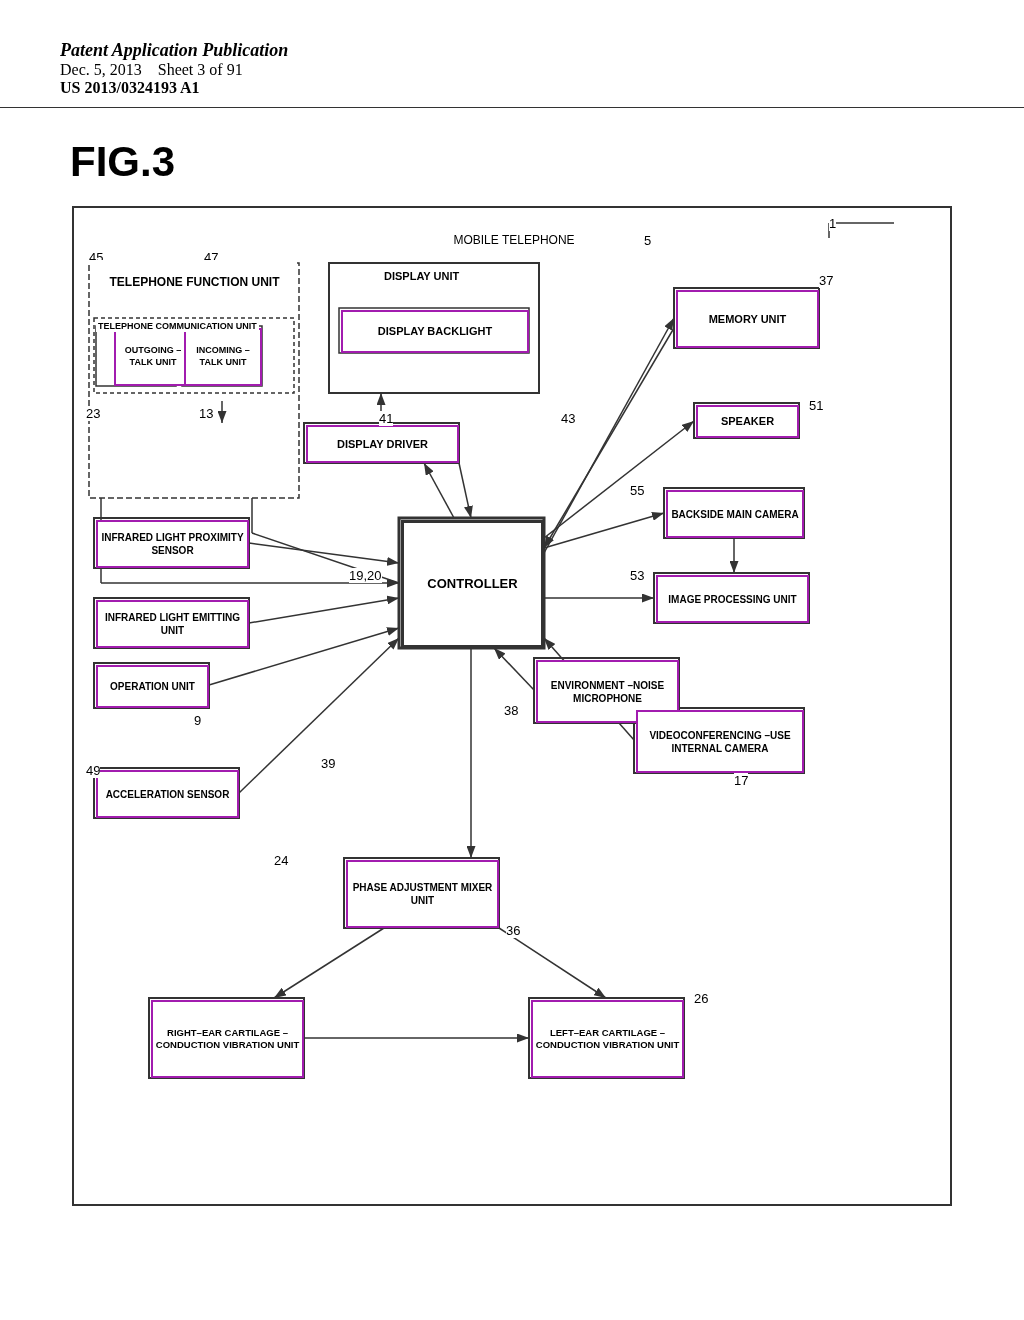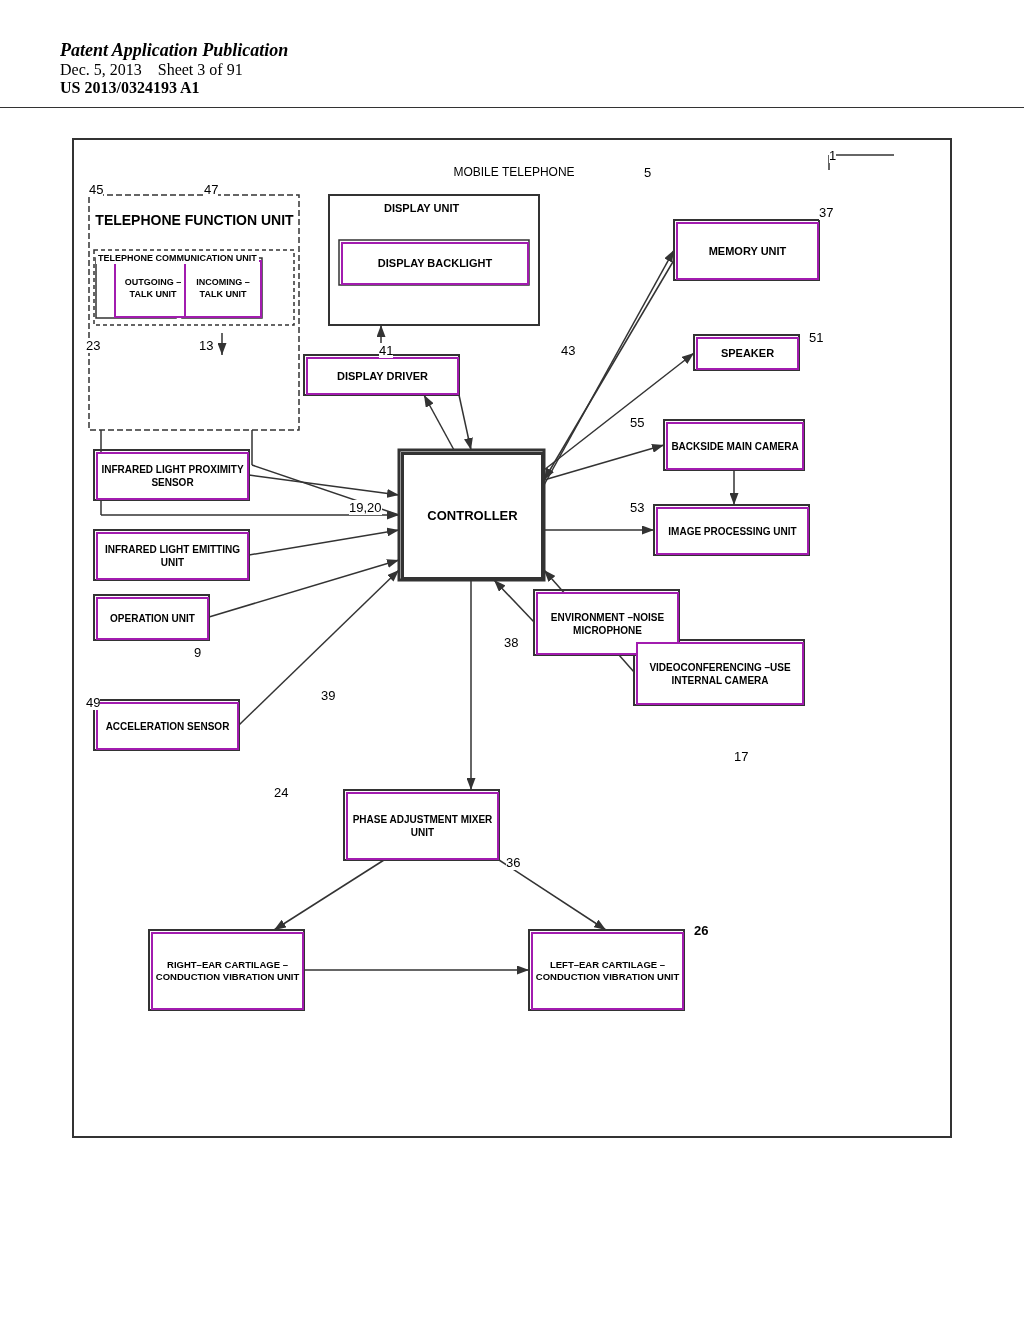--- a/index.html
+++ b/index.html
@@ -103,20 +103,21 @@
 <div class="header">
   <div class="header-left">Patent Application Publication</div>
   <div class="header-center">
     <span>Dec. 5, 2013</span>&nbsp;&nbsp;&nbsp;
     <span>Sheet 3 of 91</span>
   </div>
   <div class="header-right">US 2013/0324193 A1</div>
 </div>
 
 <div class="main-content">
+  <div class="fig-label">FIG.3</div>
 
   <div class="diagram-container">
 
     <svg class="connections">
 
       <rect x="15" y="55" width="210" height="235" fill="none" stroke="#333" stroke-width="1.5" stroke-dasharray="6,3"></rect>
 
       <rect x="20" y="110" width="200" height="75" fill="none" stroke="#333" stroke-width="1.5" stroke-dasharray="4,3"></rect>
 
       <rect x="255" y="55" width="210" height="130" fill="none" stroke="#333" stroke-width="2"></rect>
@@ -217,21 +218,21 @@
     <div class="diagram-title" style="top: 25px; left: 330px; width: 220px; font-size: 12px;">MOBILE  TELEPHONE</div>
 
     <div class="ref-label" style="top: 25px; left: 570px;">5</div>
 
     <div class="ref-label" style="top: 65px; left: 745px;">37</div>
 
     <div class="ref-label" style="top: 42px; left: 15px;">45</div>
 
     <div class="ref-label" style="top: 42px; left: 130px;">47</div>
 
-    <div class="box" style="top: 58px; left: 18px; width: 205px; height: 45px; font-size: 14px; border: none; line-height: 1.3;">
+    <div class="box" style="top: 52px; left: 18px; width: 205px; height: 45px; font-size: 12px; border: none; line-height: 1.3;">
       <span>TELEPHONE
 FUNCTION UNIT</span>
     </div>
 
     <div class="box" style="top: 120px; left: 40px; width: 78px; height: 58px; font-size: 9px;">
       <span>OUTGOING
 –TALK
 UNIT</span>
     </div>
 
@@ -339,17 +340,17 @@
     <div class="ref-label" style="top: 190px; left: 735px;">51</div>
     <div class="ref-label" style="top: 275px; left: 556px;">55</div>
     <div class="ref-label" style="top: 360px; left: 275px;">19,20</div>
     <div class="ref-label" style="top: 360px; left: 556px;">53</div>
     <div class="ref-label" style="top: 505px; left: 120px;">9</div>
     <div class="ref-label" style="top: 548px; left: 247px;">39</div>
     <div class="ref-label" style="top: 495px; left: 430px;">38</div>
     <div class="ref-label" style="top: 555px; left: 12px;">49</div>
     <div class="ref-label" style="top: 645px; left: 200px;">24</div>
     <div class="ref-label" style="top: 715px; left: 432px;">36</div>
-    <div class="ref-label" style="top: 565px; left: 660px; margin-top: 44px;">17</div>
-    <div class="ref-label" style="top: 783px; left: 620px; font-weight: bold;">26</div>
+    <div class="ref-label" style="top: 565px; left: 660px;">17</div>
+    <div class="ref-label" style="top: 783px; left: 620px;">26</div>
 
   </div>
 </div>
 
 </body></html>

